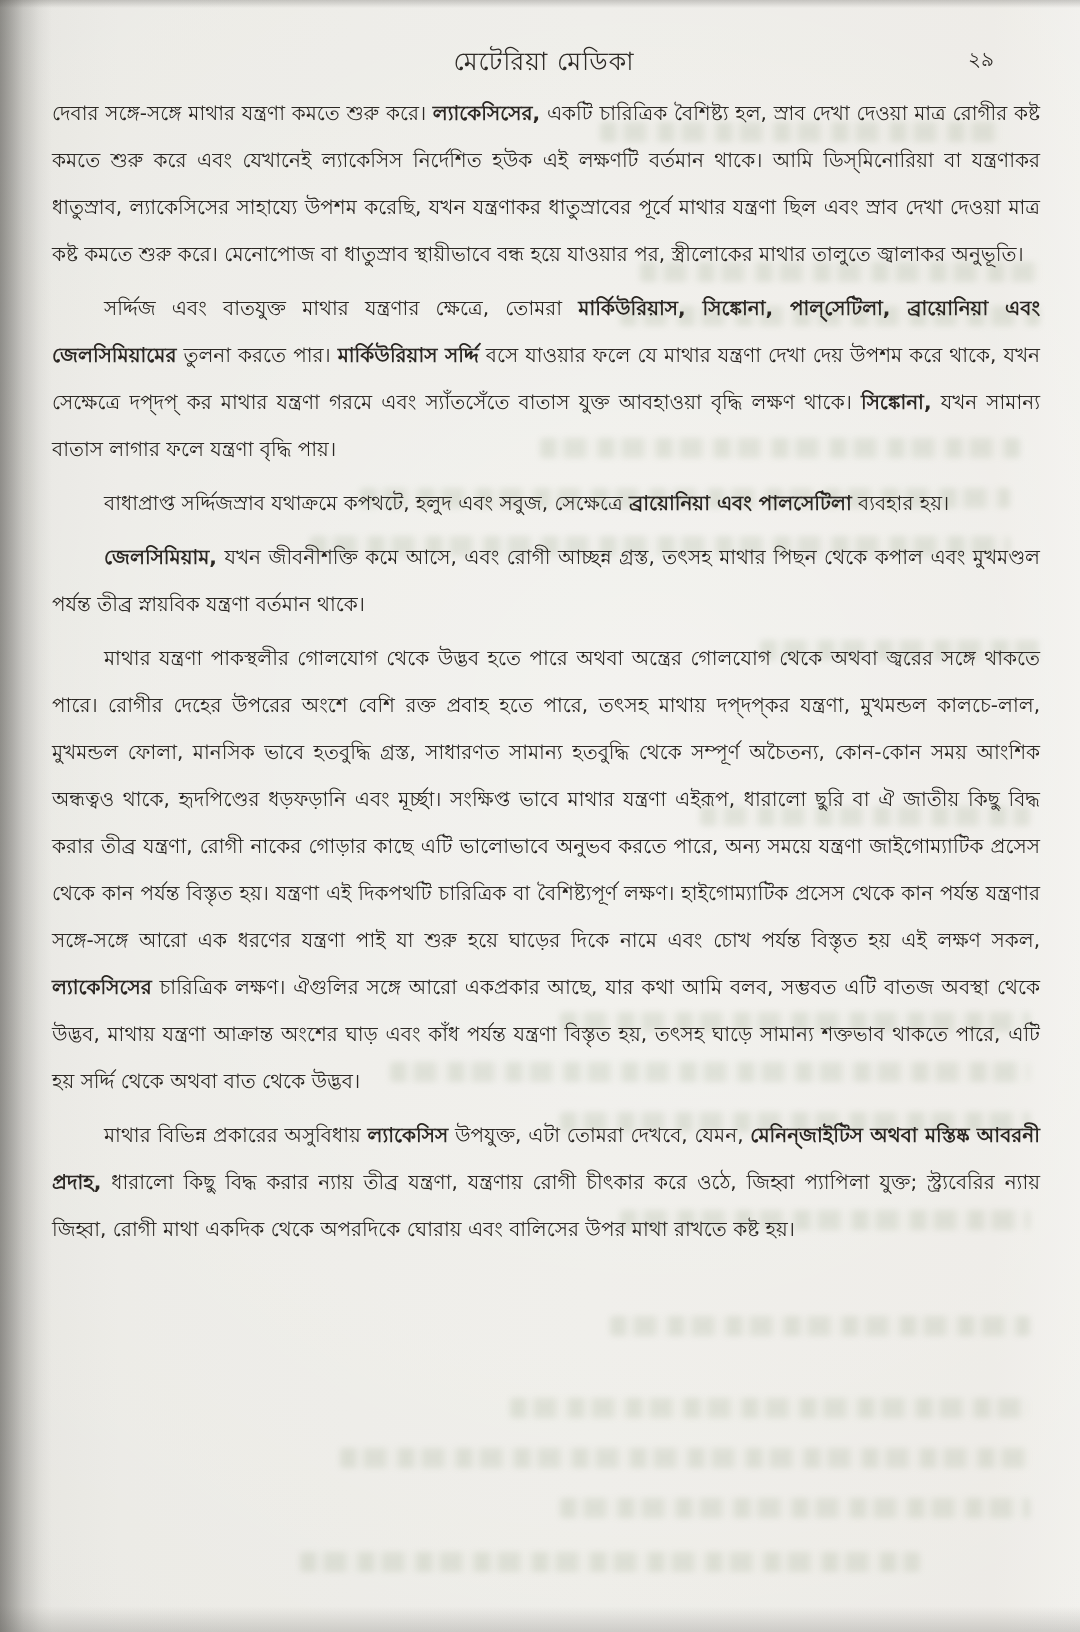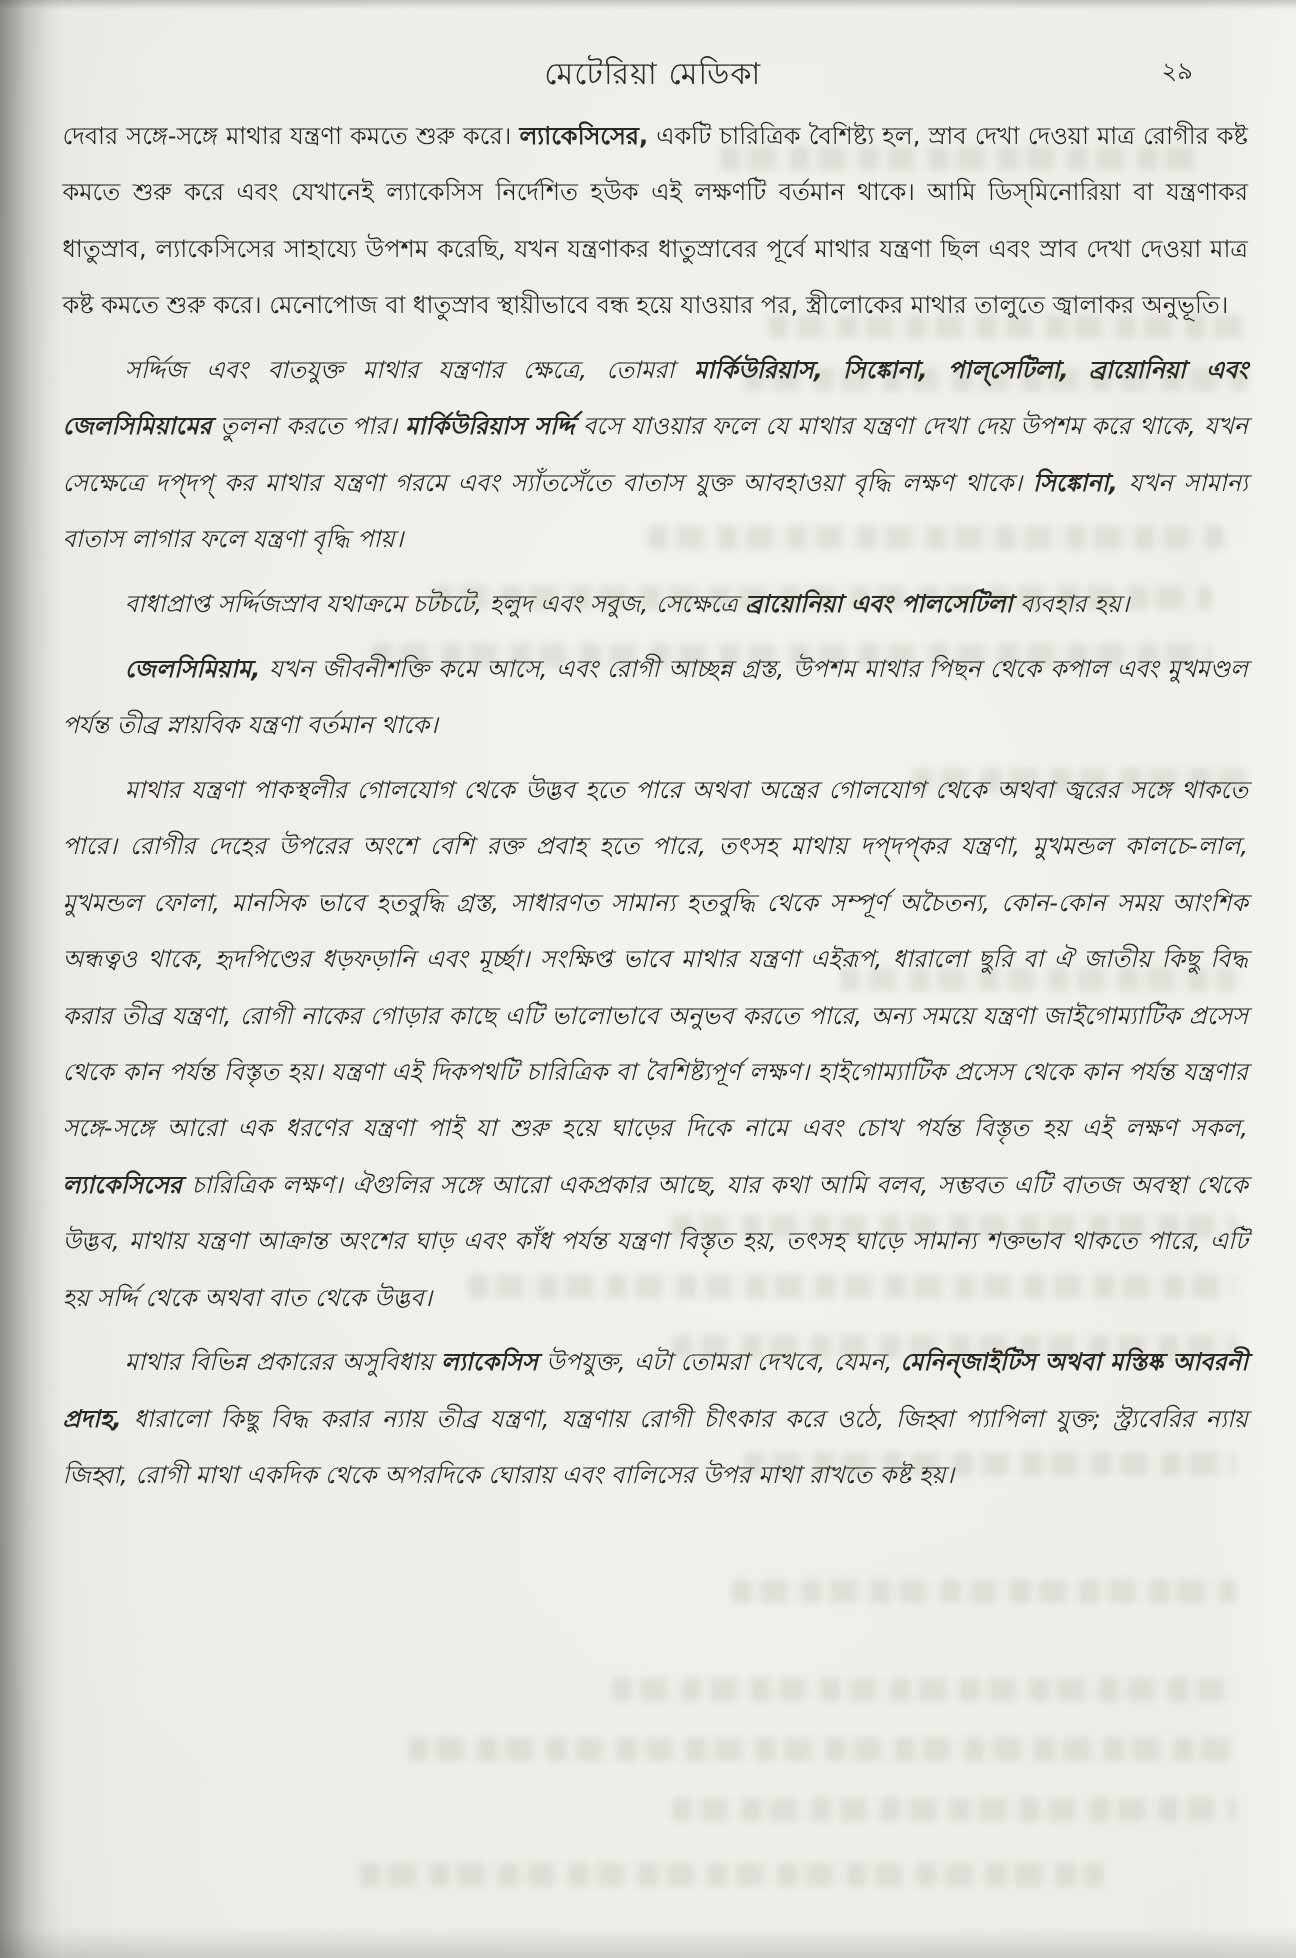--- a/index.html
+++ b/index.html
@@ -59,21 +59,21 @@
     position: absolute;
     top: 90px; left: 52px; width: 988px;
   }
   .content p {
     margin: 0;
     font-size: 20px;
     line-height: 47px;
     text-align: justify;
     text-justify: inter-word;
   }
-  .content p + p { margin-top: 7px; font-style: italic; }
+  .content p + p { margin-top: 7px; }
   .content p.indent { text-indent: 52px; }
   .bold { font-weight: bold; }
   
   .ghost {
     position: absolute;
     height: 20px;
     border-radius: 4px;
     background: repeating-linear-gradient(90deg,
       rgba(128,146,108,0.30) 0 16px, rgba(128,146,108,0.05) 16px 24px,
       rgba(128,146,108,0.28) 24px 46px, rgba(128,146,108,0.04) 46px 58px);
@@ -110,19 +110,19 @@
   <div class="ghost" style="top:1552px; left:300px; width:620px;"></div>
 
   <div class="header">
     <div class="title">মেটেরিয়া মেডিকা</div>
     <div class="pagenum">২৯</div>
   </div>
 
   <main class="content">
       <p class=""><span>দেবার সঙ্গে-সঙ্গে মাথার যন্ত্রণা কমতে শুরু করে। </span><span class="bold">ল্যাকেসিসের,</span><span> একটি চারিত্রিক বৈশিষ্ট্য হল, স্রাব দেখা দেওয়া মাত্র রোগীর কষ্ট কমতে শুরু করে এবং যেখানেই ল্যাকেসিস নির্দেশিত হউক এই লক্ষণটি বর্তমান থাকে। আমি ডিস্‌মিনোরিয়া বা যন্ত্রণাকর ধাতুস্রাব, ল্যাকেসিসের সাহায্যে উপশম করেছি, যখন যন্ত্রণাকর ধাতুস্রাবের পূর্বে মাথার যন্ত্রণা ছিল এবং স্রাব দেখা দেওয়া মাত্র কষ্ট কমতে শুরু করে। মেনোপোজ বা ধাতুস্রাব স্থায়ীভাবে বন্ধ হয়ে যাওয়ার পর, স্ত্রীলোকের মাথার তালুতে জ্বালাকর অনুভূতি।</span></p>
       <p class="indent"><span>সর্দ্দিজ এবং বাতযুক্ত মাথার যন্ত্রণার ক্ষেত্রে, তোমরা </span><span class="bold">মার্কিউরিয়াস, সিঙ্কোনা, পাল্‌সেটিলা, ব্রায়োনিয়া এবং জেলসিমিয়ামের</span><span> তুলনা করতে পার। </span><span class="bold">মার্কিউরিয়াস সর্দ্দি</span><span> বসে যাওয়ার ফলে যে মাথার যন্ত্রণা দেখা দেয় উপশম করে থাকে, যখন সেক্ষেত্রে দপ্‌দপ্‌ কর মাথার যন্ত্রণা গরমে এবং স্যাঁতসেঁতে বাতাস যুক্ত আবহাওয়া বৃদ্ধি লক্ষণ থাকে। </span><span class="bold">সিঙ্কোনা,</span><span> যখন সামান্য বাতাস লাগার ফলে যন্ত্রণা বৃদ্ধি পায়।</span></p>
-      <p class="indent"><span>বাধাপ্রাপ্ত সর্দ্দিজস্রাব যথাক্রমে চটচটে, হলুদ এবং সবুজ, সেক্ষেত্রে </span><span class="bold">ব্রায়োনিয়া এবং পালসেটিলা</span><span> ব্যবহার হয়।</span></p>
-      <p class="indent"><span class="bold">জেলসিমিয়াম,</span><span> যখন জীবনীশক্তি কমে আসে, এবং রোগী আচ্ছন্ন গ্রস্ত, উপশম মাথার পিছন থেকে কপাল এবং মুখমণ্ডল পর্যন্ত তীব্র স্নায়বিক যন্ত্রণা বর্তমান থাকে।</span></p>
+      <p class="indent"><span>বাধাপ্রাপ্ত সর্দ্দিজস্রাব যথাক্রমে কপথটে, হলুদ এবং সবুজ, সেক্ষেত্রে </span><span class="bold">ব্রায়োনিয়া এবং পালসেটিলা</span><span> ব্যবহার হয়।</span></p>
+      <p class="indent"><span class="bold">জেলসিমিয়াম,</span><span> যখন জীবনীশক্তি কমে আসে, এবং রোগী আচ্ছন্ন গ্রস্ত, তৎসহ মাথার পিছন থেকে কপাল এবং মুখমণ্ডল পর্যন্ত তীব্র স্নায়বিক যন্ত্রণা বর্তমান থাকে।</span></p>
       <p class="indent"><span>মাথার যন্ত্রণা পাকস্থলীর গোলযোগ থেকে উদ্ভব হতে পারে অথবা অন্ত্রের গোলযোগ থেকে অথবা জ্বরের সঙ্গে থাকতে পারে। রোগীর দেহের উপরের অংশে বেশি রক্ত প্রবাহ হতে পারে, তৎসহ মাথায় দপ্‌দপ্‌কর যন্ত্রণা, মুখমন্ডল কালচে-লাল, মুখমন্ডল ফোলা, মানসিক ভাবে হতবুদ্ধি গ্রস্ত, সাধারণত সামান্য হতবুদ্ধি থেকে সম্পূর্ণ অচৈতন্য, কোন-কোন সময় আংশিক অন্ধত্বও থাকে, হৃদপিণ্ডের ধড়ফড়ানি এবং মূর্চ্ছা। সংক্ষিপ্ত ভাবে মাথার যন্ত্রণা এইরূপ, ধারালো ছুরি বা ঐ জাতীয় কিছু বিদ্ধ করার তীব্র যন্ত্রণা, রোগী নাকের গোড়ার কাছে এটি ভালোভাবে অনুভব করতে পারে, অন্য সময়ে যন্ত্রণা জাইগোম্যাটিক প্রসেস থেকে কান পর্যন্ত বিস্তৃত হয়। যন্ত্রণা এই দিকপথটি চারিত্রিক বা বৈশিষ্ট্যপূর্ণ লক্ষণ। হাইগোম্যাটিক প্রসেস থেকে কান পর্যন্ত যন্ত্রণার সঙ্গে-সঙ্গে আরো এক ধরণের যন্ত্রণা পাই যা শুরু হয়ে ঘাড়ের দিকে নামে এবং চোখ পর্যন্ত বিস্তৃত হয় এই লক্ষণ সকল, </span><span class="bold">ল্যাকেসিসের</span><span> চারিত্রিক লক্ষণ। ঐগুলির সঙ্গে আরো একপ্রকার আছে, যার কথা আমি বলব, সম্ভবত এটি বাতজ অবস্থা থেকে উদ্ভব, মাথায় যন্ত্রণা আক্রান্ত অংশের ঘাড় এবং কাঁধ পর্যন্ত যন্ত্রণা বিস্তৃত হয়, তৎসহ ঘাড়ে সামান্য শক্তভাব থাকতে পারে, এটি হয় সর্দ্দি থেকে অথবা বাত থেকে উদ্ভব।</span></p>
       <p class="indent"><span>মাথার বিভিন্ন প্রকারের অসুবিধায় </span><span class="bold">ল্যাকেসিস</span><span> উপযুক্ত, এটা তোমরা দেখবে, যেমন, </span><span class="bold">মেনিন্‌জাইটিস অথবা মস্তিষ্ক আবরনী প্রদাহ,</span><span> ধারালো কিছু বিদ্ধ করার ন্যায় তীব্র যন্ত্রণা, যন্ত্রণায় রোগী চীৎকার করে ওঠে, জিহ্বা প্যাপিলা যুক্ত; স্ট্র্যবেরির ন্যায় জিহ্বা, রোগী মাথা একদিক থেকে অপরদিকে ঘোরায় এবং বালিসের উপর মাথা রাখতে কষ্ট হয়। </span></p>
     </main>
 
 </div>
 
 </body></html>

